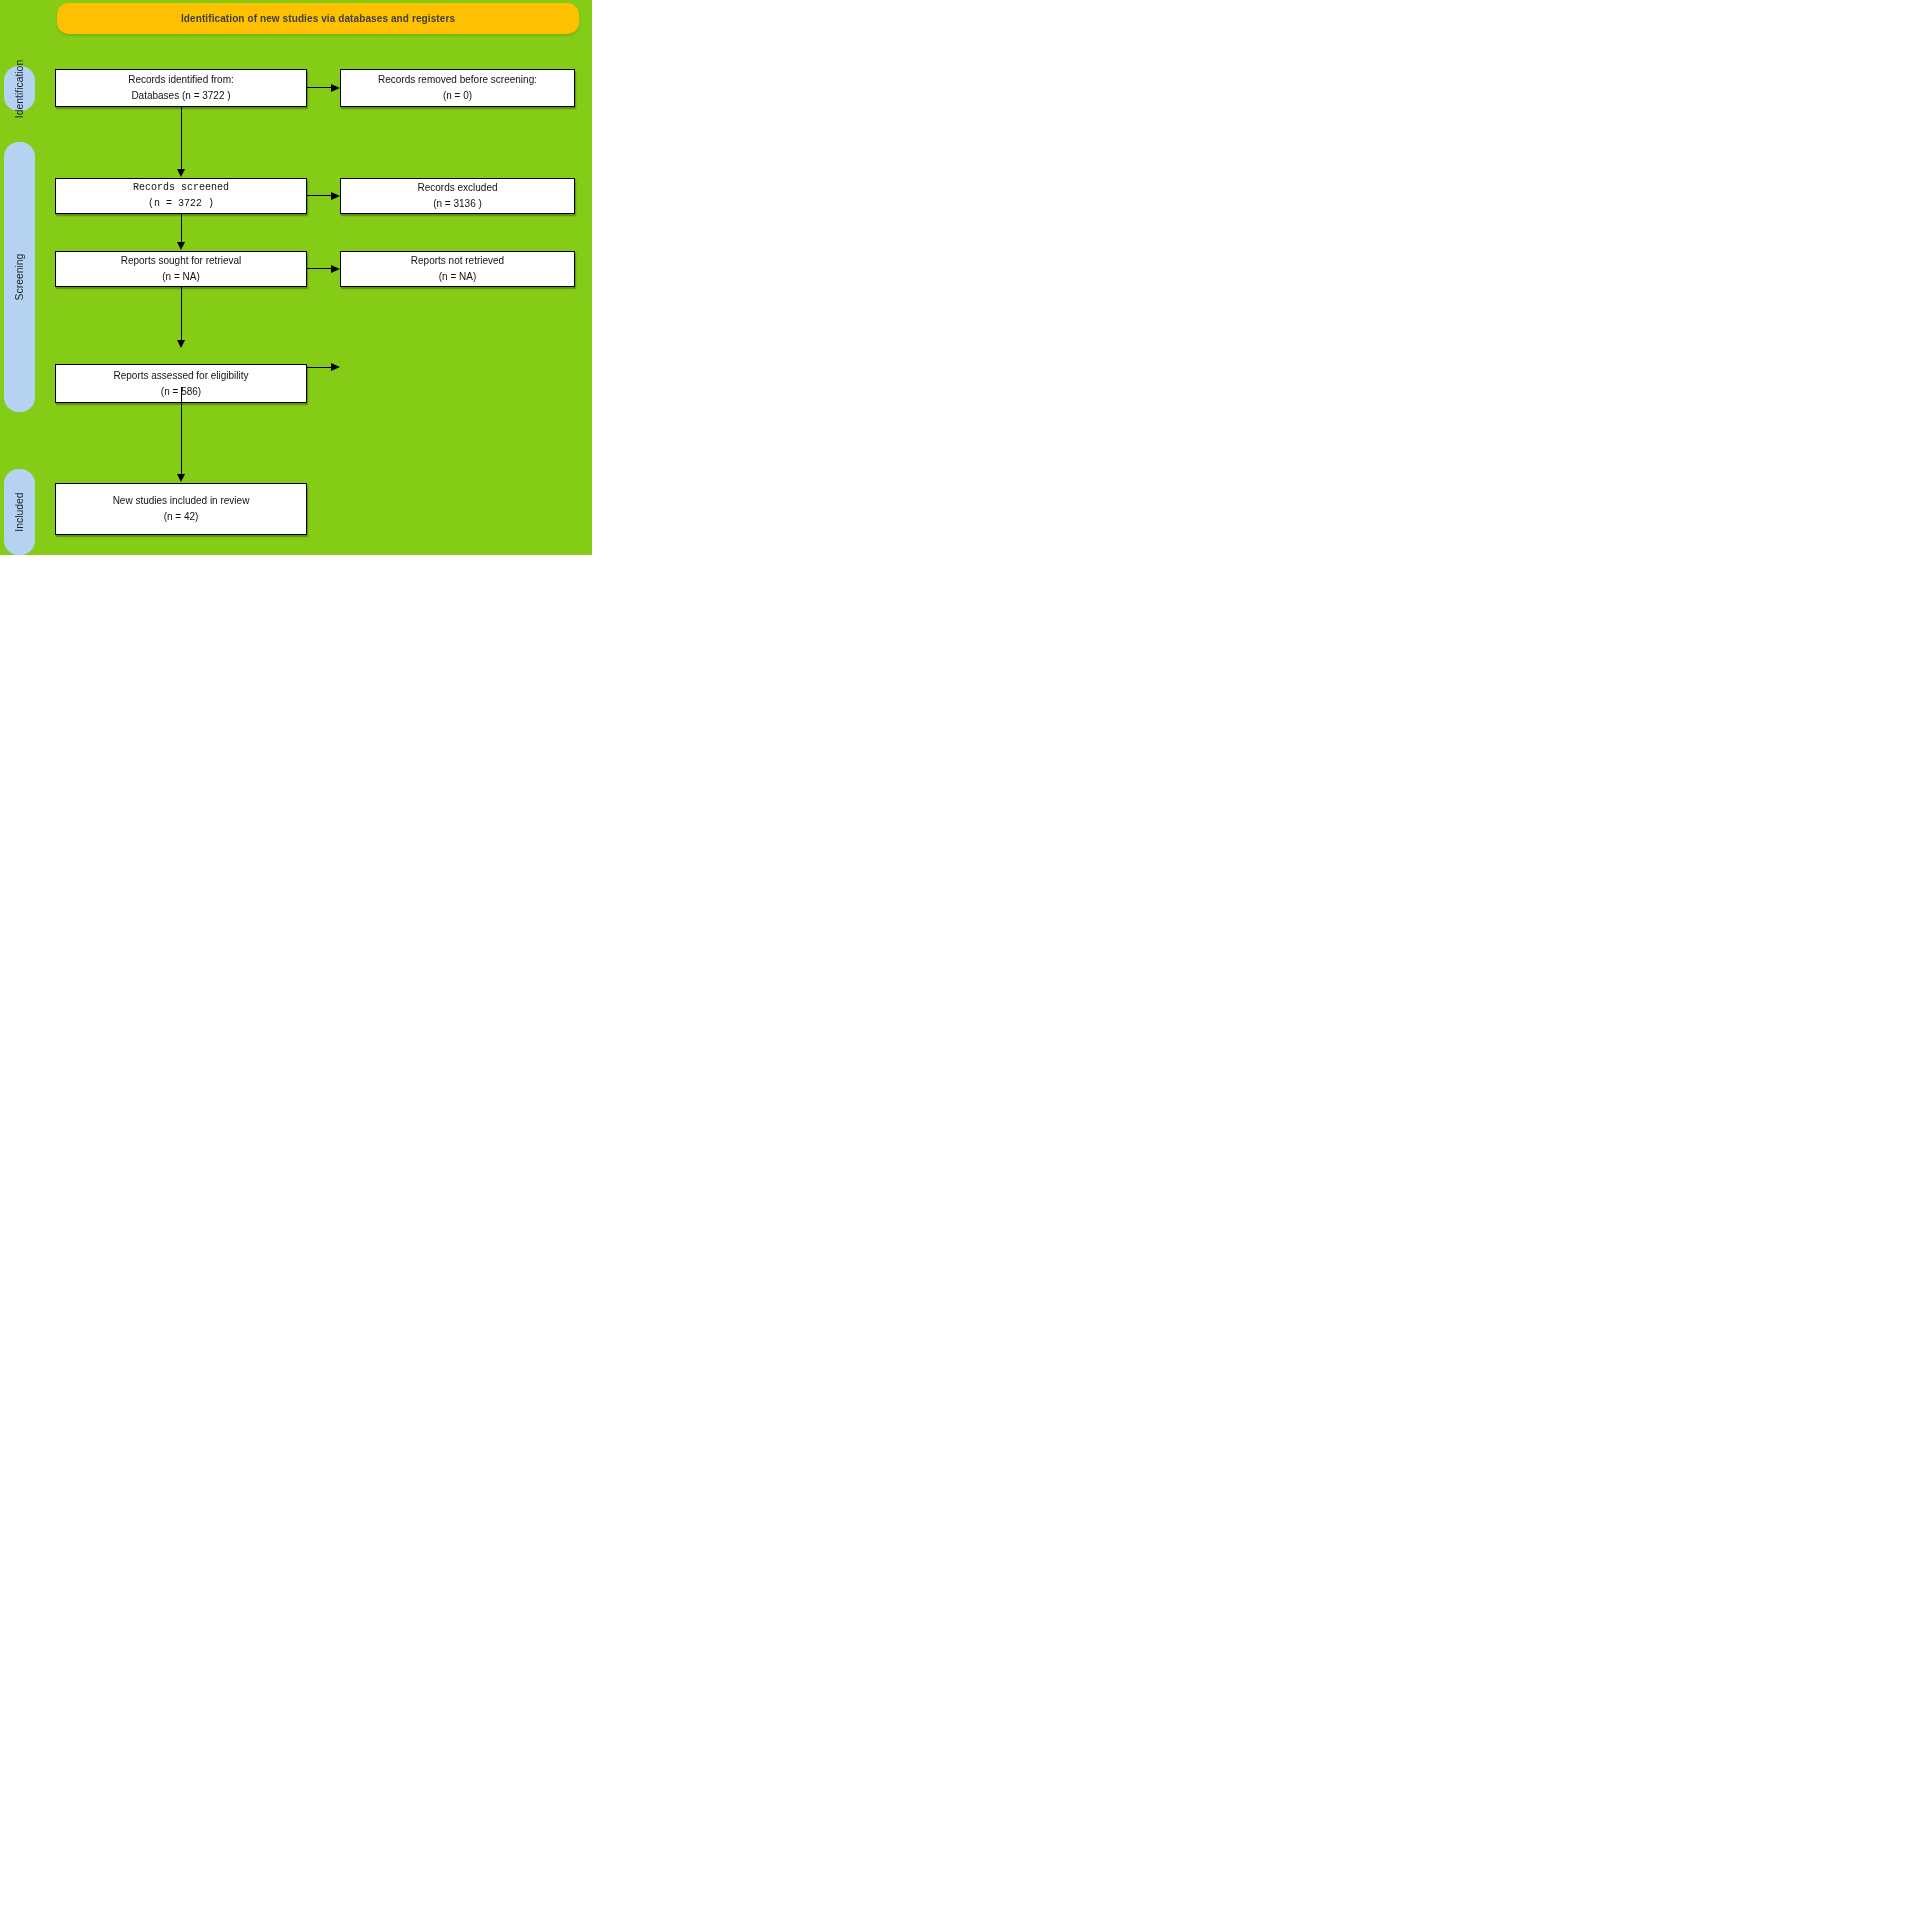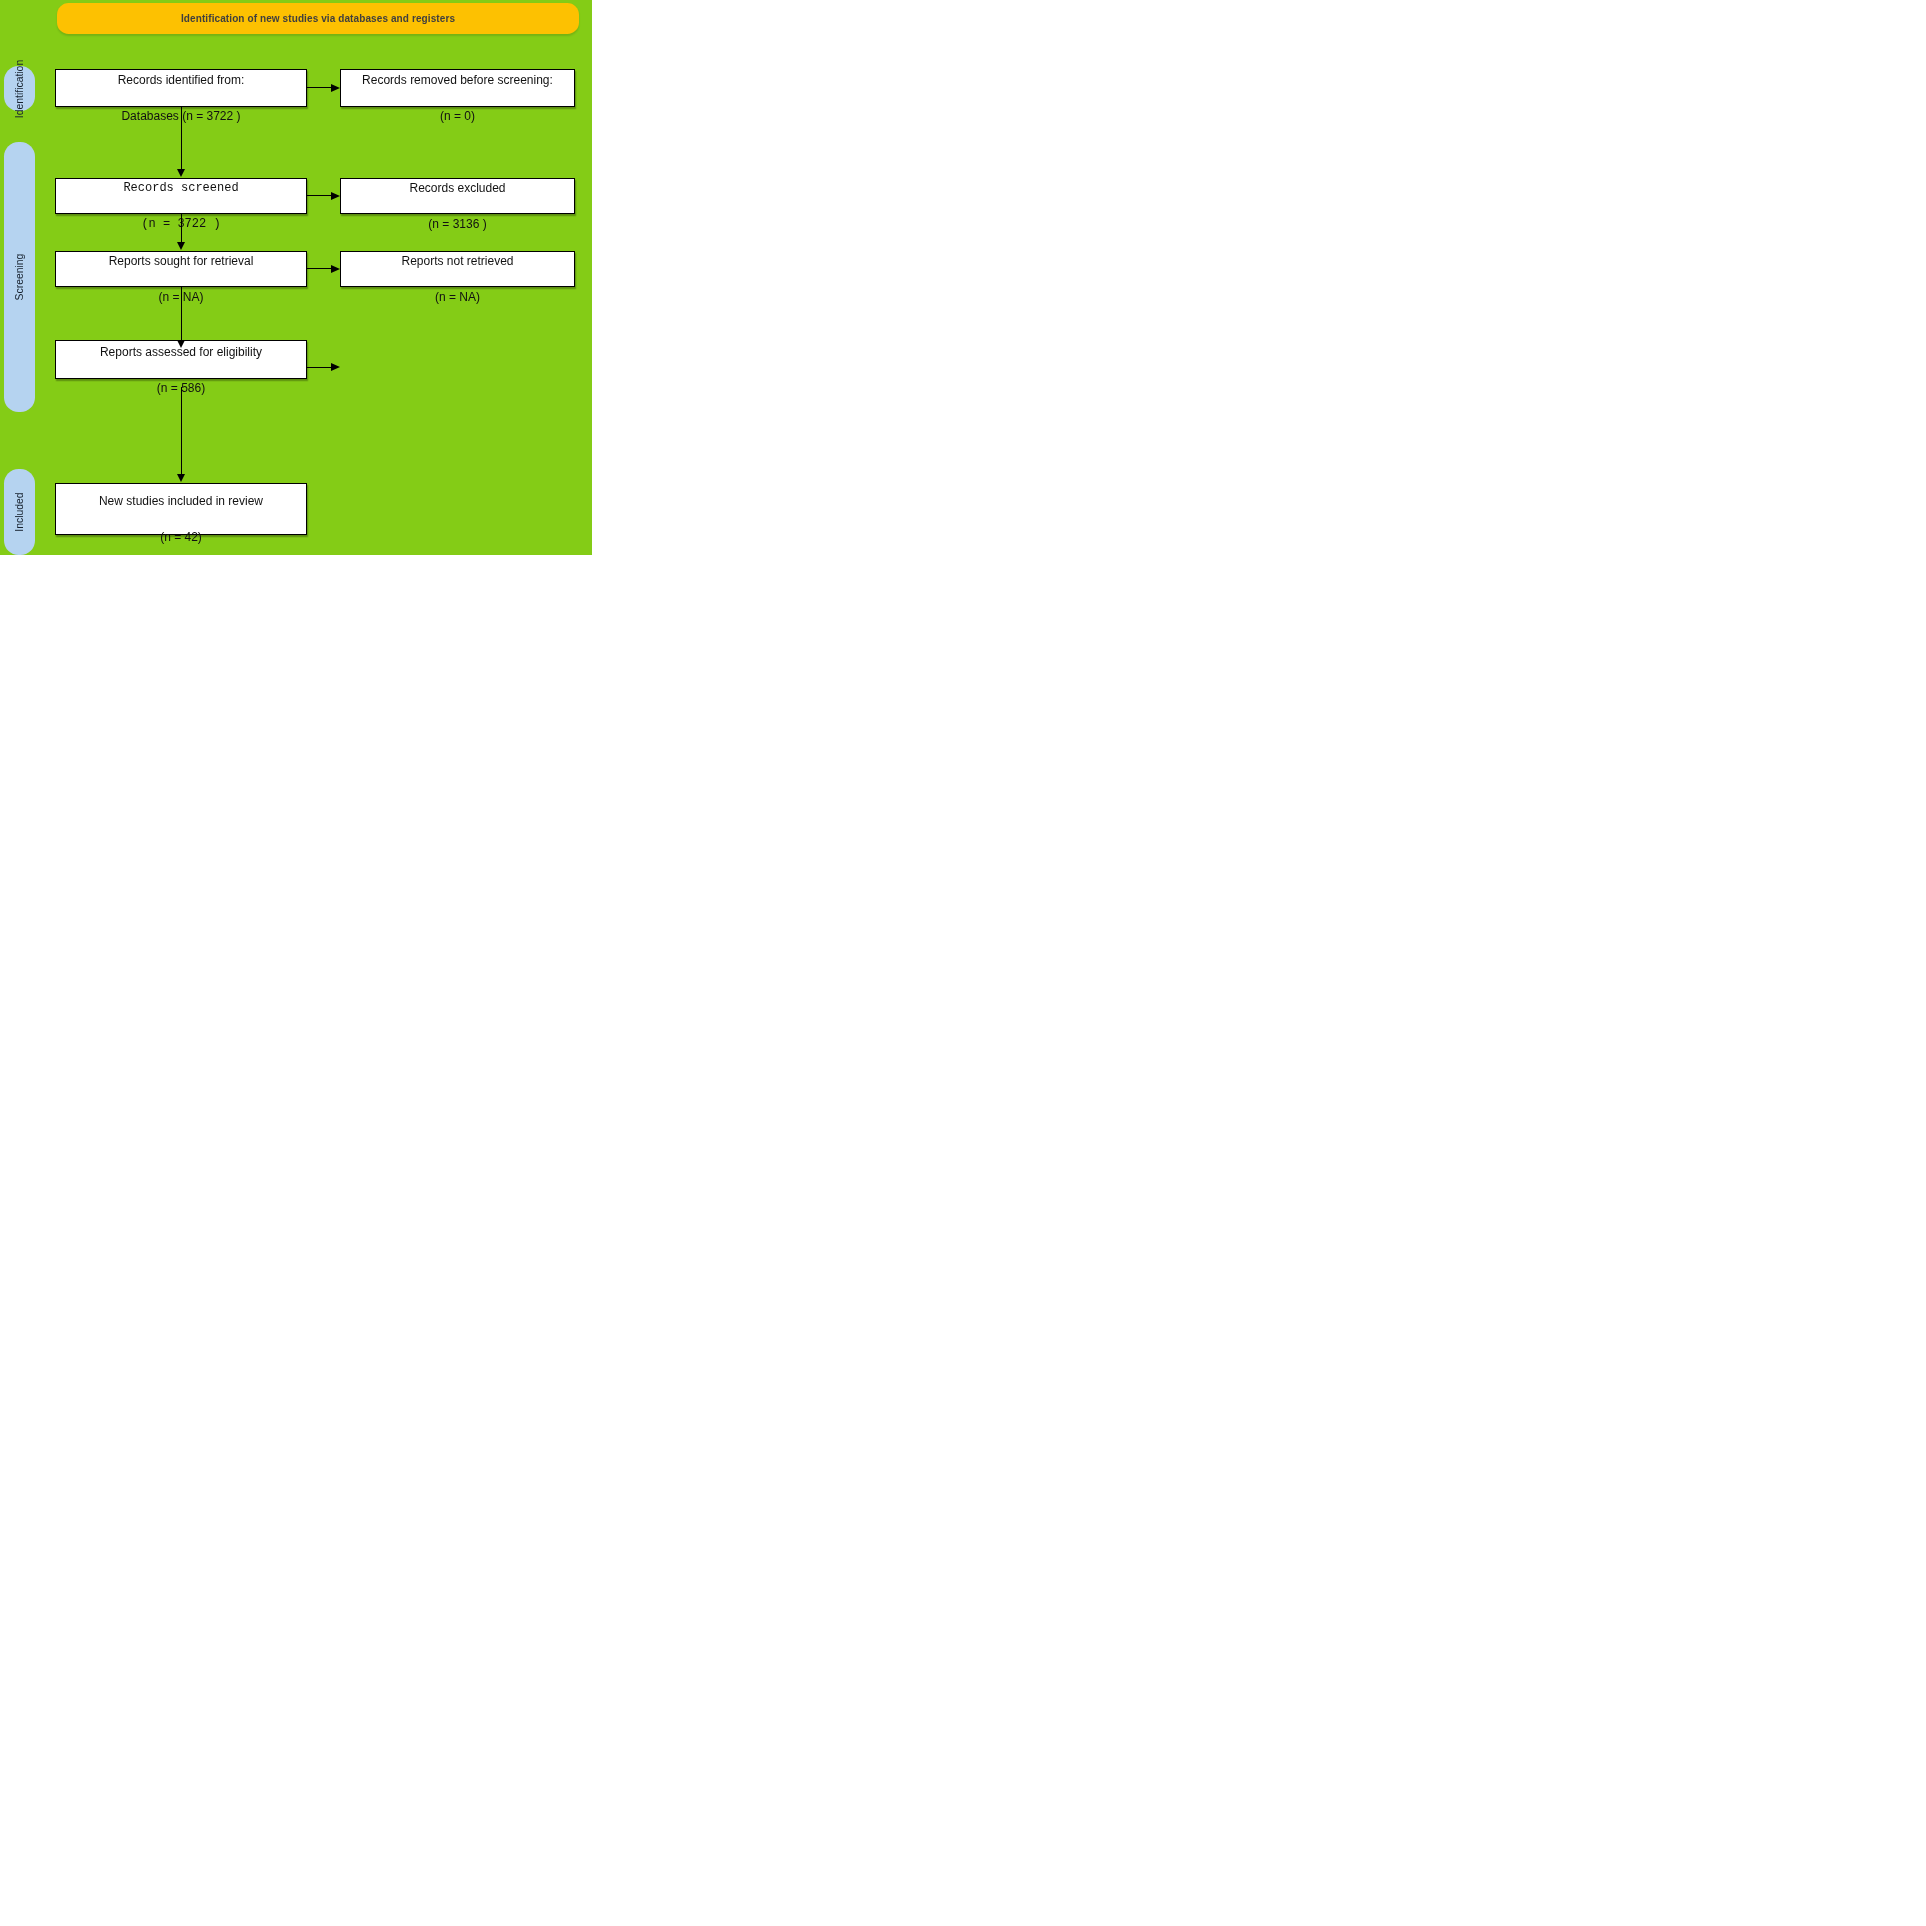--- a/index.html
+++ b/index.html
@@ -45,30 +45,30 @@
   .pill-included{top:469px;height:86px;}
   .box{
     position:absolute;
     box-sizing:border-box;
     border:1.2px solid var(--line-color);
     background:#ffffff;
     display:flex;flex-direction:column;justify-content:center;align-items:center;
     text-align:center;
     box-shadow:1.2px 1.9px 1.2px rgba(0,0,0,0.30);
   }
-  .box .line{font-size:12px;line-height:16px;color:var(--text-color);margin-top:20px;}
+  .box .line{font-size:10px;line-height:16px;color:var(--text-color);}
   .col-left{left:55px;width:252px;}
   .col-right{left:340px;width:235px;}
   .box-identified{top:69px;height:38px;}
   .box-removed{top:69px;height:38px;}
   .box-screened{top:178px;height:36px;font-family:Liberation Mono, monospace;}
   .box-excluded{top:178px;height:36px;}
   .box-sought{top:251px;height:36px;}
   .box-not-retrieved{top:251px;height:36px;}
-  .box-assessed{top:340px;height:39px;}
+  .box-assessed{top:364px;height:39px;}
   .box-reports-excluded{top:327px;height:82px;}
   .box-new-studies{top:483px;height:52px;}
   .shaft-v{position:absolute;left:181px;width:1.2px;background:var(--line-color);}
   .shaft-h{position:absolute;height:1.2px;background:var(--line-color);}
   .head-down{
     position:absolute;left:177px;width:0;height:0;
     border-left:4.2px solid transparent;border-right:4.2px solid transparent;
     border-top:8.5px solid var(--line-color);
   }
   .head-right{

